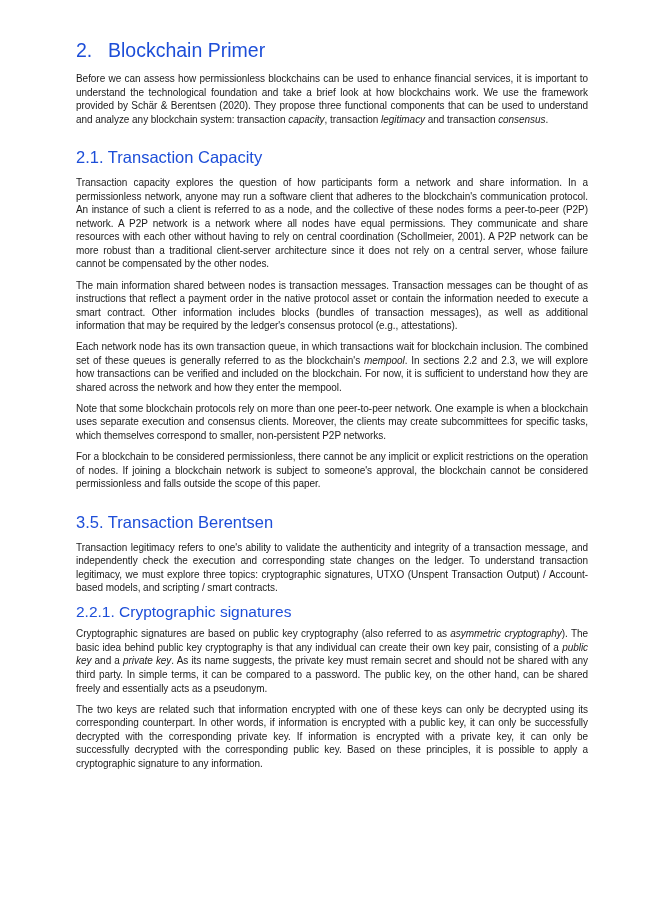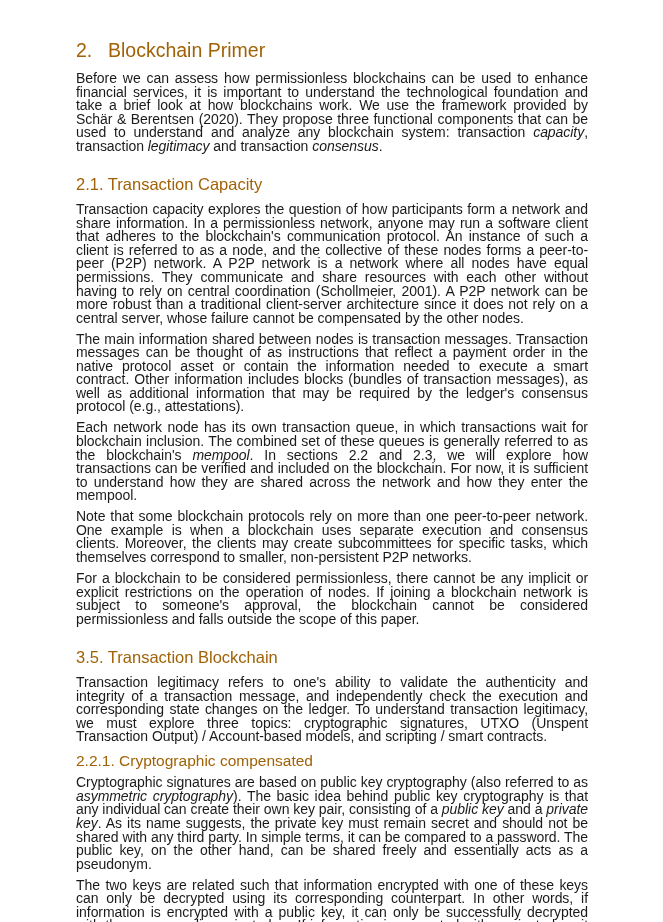--- a/index.html
+++ b/index.html
@@ -1,46 +1,46 @@
 <!DOCTYPE html>
 <html><head>
 <meta charset="utf-8">
 <style>
   html, body { margin: 0; padding: 0; background: #ffffff; }
   body { width: 663px; height: 922px; overflow: hidden; position: relative; }
   .page {
     position: absolute; left: 76px; top: 38px; width: 512px;
     font-family: "Liberation Sans", sans-serif; color: #1a1a1a;
   }
-  h1, h2, h3 { font-family: "Liberation Sans", sans-serif; font-weight: normal; color: #a16207; margin: 0; }
+  h1, h2, h3 { font-family: "Liberation Sans", sans-serif; font-weight: normal; color: #1d4ed8; margin: 0; }
   h1 { font-size: 19.5px; line-height: 24px; margin-bottom: 10px; }
   h1 .num { display: inline-block; width: 32px; }
   h2 { font-size: 16.5px; line-height: 20px; margin-top: 21px; margin-bottom: 9px; }
   h3 { font-size: 15.5px; line-height: 20px; margin-top: 4px; margin-bottom: 5px; }
   p {
-    font-size: 14px; line-height: 13.55px; margin: 0 0 7.5px 0;
+    font-size: 10px; line-height: 13.55px; margin: 0 0 7.5px 0;
     text-align: justify; letter-spacing: -0.05px;
   }
   em { font-style: italic; }
 </style>
 </head>
 <body>
 
 <div class="page">
 
   <h1><span class="num">2.</span><span>Blockchain Primer</span></h1>
   <p><span>Before we can assess how permissionless blockchains can be used to enhance financial services, it is important to understand the technological foundation and take a brief look at how blockchains work. We use the framework provided by Schär &amp; Berentsen (2020). They propose three functional components that can be used to understand and analyze any blockchain system: transaction </span><em>capacity</em><span>, transaction </span><em>legitimacy</em><span> and transaction </span><em>consensus</em><span>.</span></p>
 
   <h2><span>2.1.</span><span> Transaction Capacity</span></h2>
   <p>Transaction capacity explores the question of how participants form a network and share information. In a permissionless network, anyone may run a software client that adheres to the blockchain's communication protocol. An instance of such a client is referred to as a node, and the collective of these nodes forms a peer-to-peer (P2P) network. A P2P network is a network where all nodes have equal permissions. They communicate and share resources with each other without having to rely on central coordination (Schollmeier, 2001). A P2P network can be more robust than a traditional client-server architecture since it does not rely on a central server, whose failure cannot be compensated by the other nodes.</p>
   <p>The main information shared between nodes is transaction messages. Transaction messages can be thought of as instructions that reflect a payment order in the native protocol asset or contain the information needed to execute a smart contract. Other information includes blocks (bundles of transaction messages), as well as additional information that may be required by the ledger's consensus protocol (e.g., attestations).</p>
   <p><span>Each network node has its own transaction queue, in which transactions wait for blockchain inclusion. The combined set of these queues is generally referred to as the blockchain's </span><em>mempool</em><span>. In sections 2.2 and 2.3, we will explore how transactions can be verified and included on the blockchain. For now, it is sufficient to understand how they are shared across the network and how they enter the mempool.</span></p>
   <p>Note that some blockchain protocols rely on more than one peer-to-peer network. One example is when a blockchain uses separate execution and consensus clients. Moreover, the clients may create subcommittees for specific tasks, which themselves correspond to smaller, non-persistent P2P networks.</p>
   <p>For a blockchain to be considered permissionless, there cannot be any implicit or explicit restrictions on the operation of nodes. If joining a blockchain network is subject to someone's approval, the blockchain cannot be considered permissionless and falls outside the scope of this paper.</p>
 
-  <h2><span>3.5.</span><span> Transaction Blockchain</span></h2>
+  <h2><span>3.5.</span><span> Transaction Berentsen</span></h2>
   <p>Transaction legitimacy refers to one's ability to validate the authenticity and integrity of a transaction message, and independently check the execution and corresponding state changes on the ledger. To understand transaction legitimacy, we must explore three topics: cryptographic signatures, UTXO (Unspent Transaction Output) / Account-based models, and scripting / smart contracts.</p>
 
-  <h3><span>2.2.1.</span><span> Cryptographic compensated</span></h3>
+  <h3><span>2.2.1.</span><span> Cryptographic signatures</span></h3>
   <p><span>Cryptographic signatures are based on public key cryptography (also referred to as </span><em>asymmetric cryptography</em><span>). The basic idea behind public key cryptography is that any individual can create their own key pair, consisting of a </span><em>public key</em><span> and a </span><em>private key</em><span>. As its name suggests, the private key must remain secret and should not be shared with any third party. In simple terms, it can be compared to a password. The public key, on the other hand, can be shared freely and essentially acts as a pseudonym.</span></p>
   <p>The two keys are related such that information encrypted with one of these keys can only be decrypted using its corresponding counterpart. In other words, if information is encrypted with a public key, it can only be successfully decrypted with the corresponding private key. If information is encrypted with a private key, it can only be successfully decrypted with the corresponding public key. Based on these principles, it is possible to apply a cryptographic signature to any information.</p>
 
 </div>
 
 </body></html>

